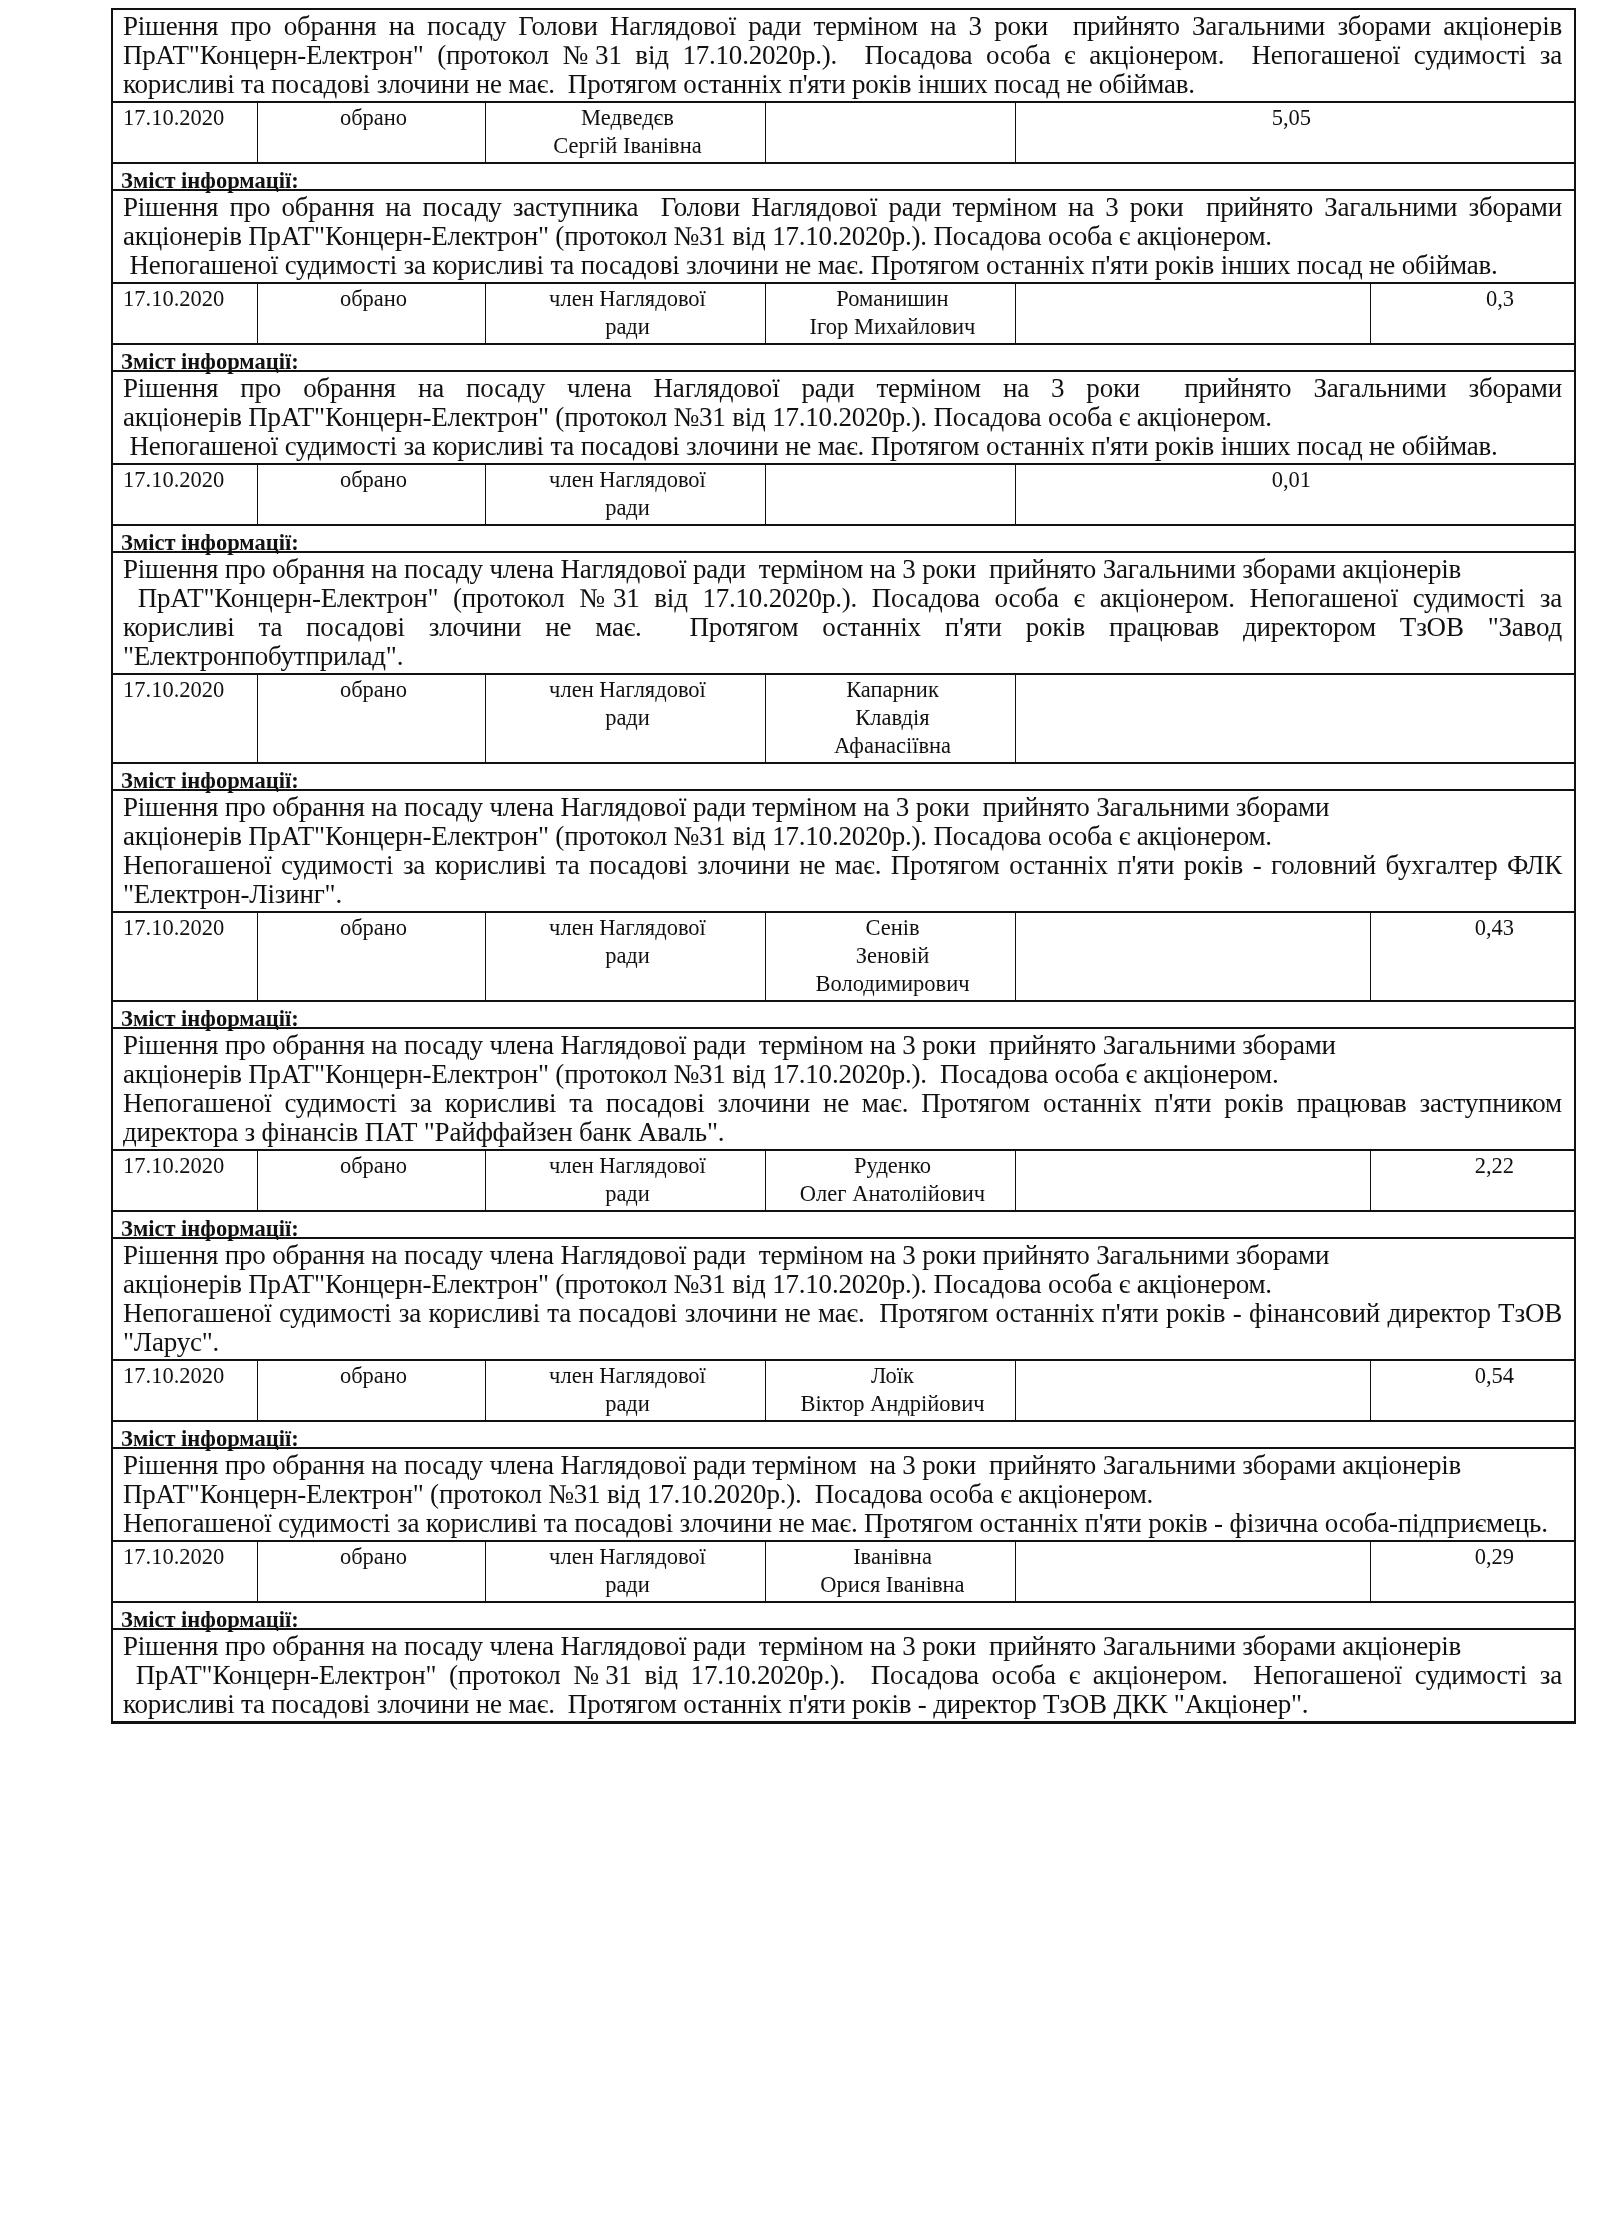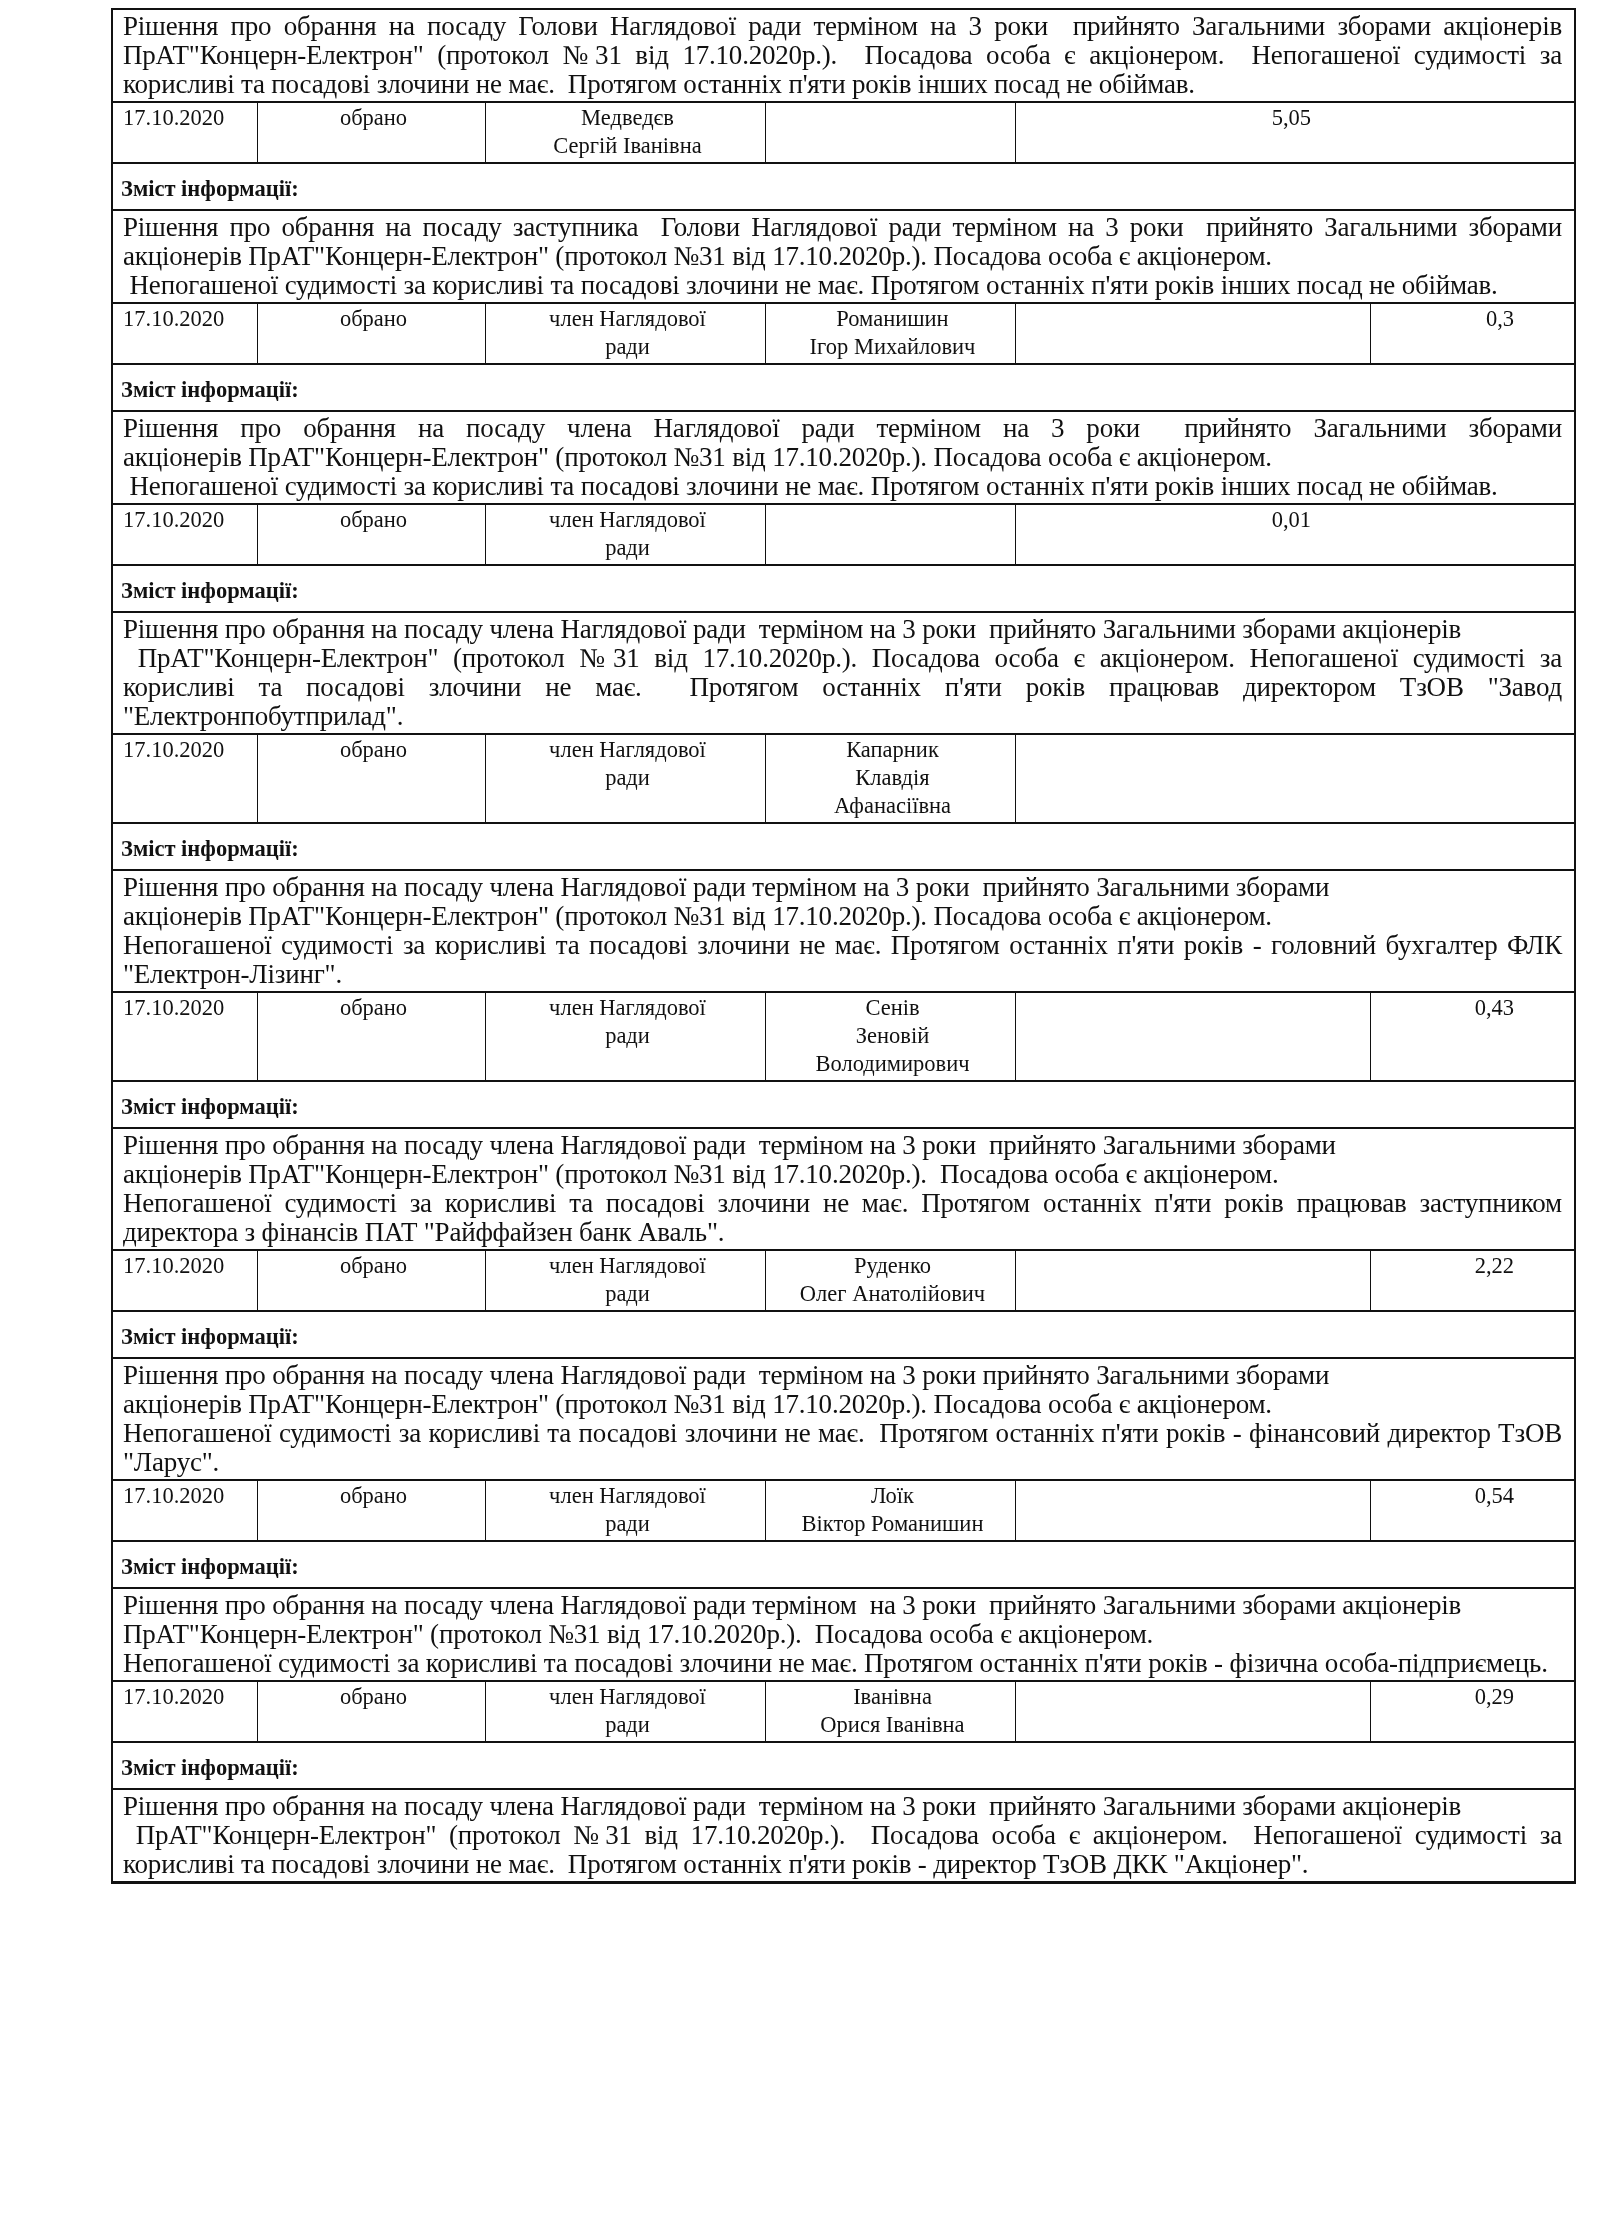--- a/index.html
+++ b/index.html
@@ -15,22 +15,22 @@
     border-bottom: 2px solid #111;
     padding: 2px 12px 2px 10px;
     font-size: 27px; line-height: 29px;
     text-align: justify;
     letter-spacing: -0.2px;
   }
   .text-block .line { display: block; white-space: pre-wrap; }
   .text-block .line.just { text-align: justify; text-align-last: justify; }
   .heading {
     border-bottom: 2px solid #111;
-    padding: 10px 10px 0 8px;
-    font-size: 22.5px; line-height: 30px; font-weight: bold; height: 47px;
+    padding: 2px 10px 0 8px;
+    font-size: 22.5px; line-height: 30px; font-weight: bold; height: 27px;
     box-sizing: border-box;
   }
   .row {
     display: grid;
     grid-template-columns: 145px 228px 280px 250px 355px 1fr;
     border-bottom: 2px solid #111;
     font-size: 22.5px; line-height: 28px;
   }
   .row > div { border-right: 1.5px solid #111; padding: 1px 0 2px 4px; }
   .row > div:last-child { border-right: none; }
@@ -168,21 +168,21 @@
       </div>
       <div class="row">
         <div class="cell-date">17.10.2020</div>
         <div class="cell-action">обрано</div>
         <div class="cell-position">
           <span>член Наглядової</span>
           <span>ради</span>
         </div>
         <div class="cell-name">
           <span>Лоїк</span>
-          <span>Віктор Романишин</span>
+          <span>Віктор Андрійович</span>
         </div>
         <div class="cell-id"></div>
         <div class="cell-share">0,54</div>
       </div>
       <div class="heading">Зміст інформації:</div>
       <div class="text-block">
         <span class="line">Рішення про обрання на посаду члена Наглядової ради терміном  на 3 роки  прийнято Загальними зборами акціонерів</span>
         <span class="line">ПрАТ"Концерн-Електрон" (протокол №31 від 17.10.2020р.).  Посадова особа є акціонером.</span>
         <span class="line">Непогашеної судимості за корисливі та посадові злочини не має. Протягом останніх п'яти років - фізична особа-підприємець.</span>
       </div>

